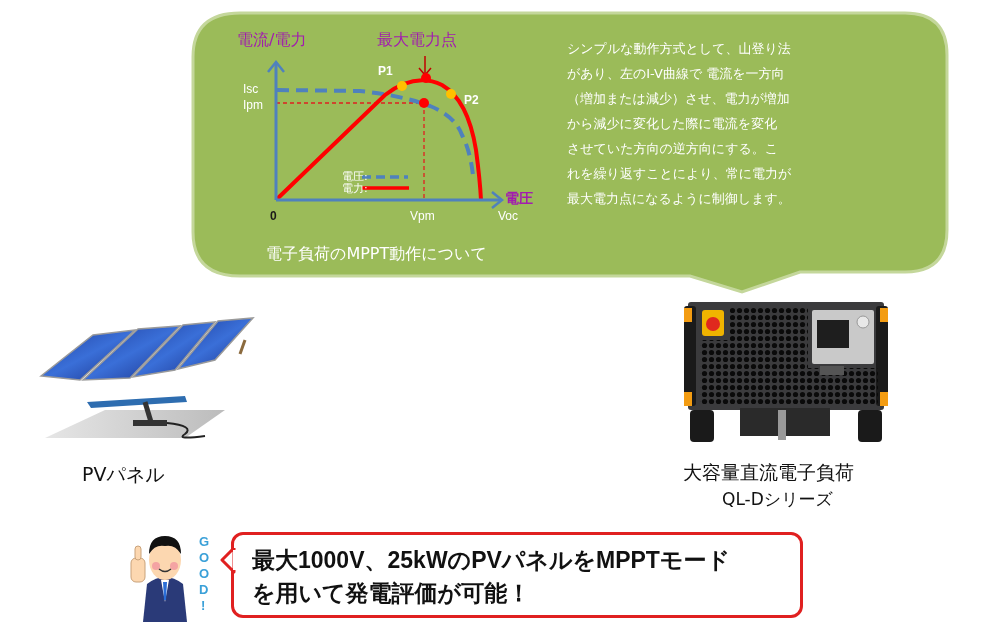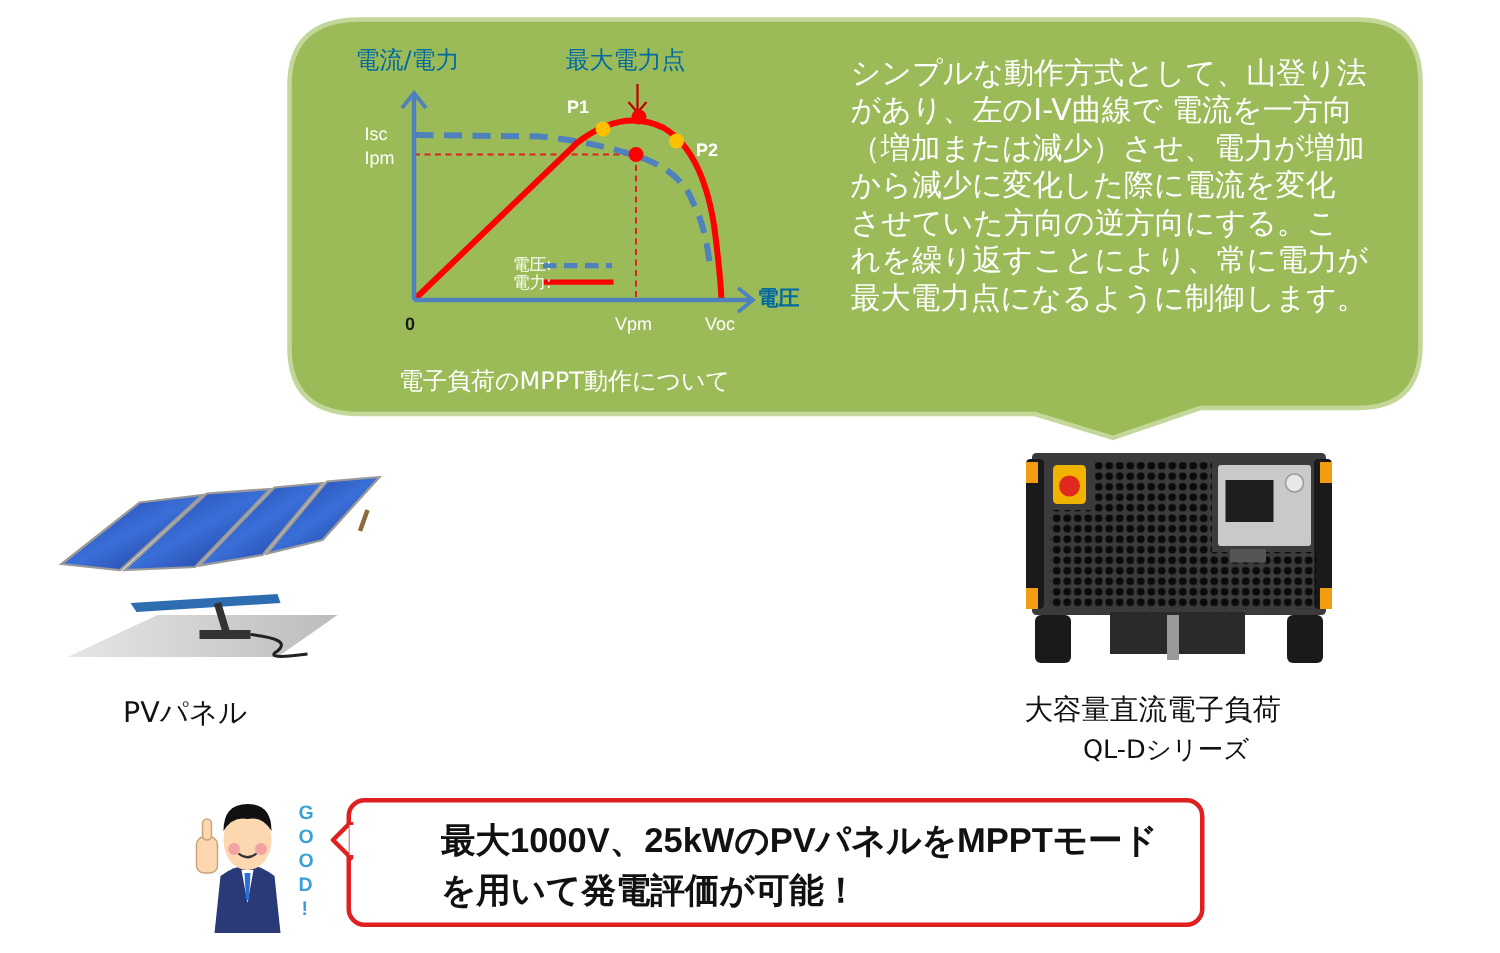--- a/index.html
+++ b/index.html
@@ -1,34 +1,34 @@
 <!DOCTYPE html>
 <html><head>
 <meta charset="utf-8">
 <style>
   html, body { margin:0; padding:0; background:#ffffff; }
   body { width:1000px; height:635px; position:relative; overflow:hidden;
          font-family:"DejaVu Sans","Liberation Sans",sans-serif; }
   .abs { position:absolute; }
   #bubble-svg { left:0; top:0; }
-  .chart-label { position:absolute; color:#0369a1; font-size:16px; white-space:nowrap; }
+  .chart-label { position:absolute; color:#a21caf; font-size:16px; white-space:nowrap; }
   .axis-tick { position:absolute; color:#1a1a1a; font-size:12px; white-space:nowrap; font-family:"Liberation Sans",sans-serif; }
   .axis-tick-w { position:absolute; color:#ffffff; font-size:12px; white-space:nowrap; font-family:"Liberation Sans",sans-serif; }
   .pt-label { position:absolute; color:#ffffff; font-size:12px; font-weight:bold; font-family:"Liberation Sans",sans-serif; }
   .legend-text { position:absolute; color:#ffffff; font-size:11px; white-space:nowrap;margin-left:16px; }
   #explain { position:absolute; left:567px; top:36px; width:375px; color:#ffffff;
-             font-size:20px; line-height:25px; }
+             font-size:13px; line-height:25px; }
   #explain div { white-space:nowrap; }
   #caption { position:absolute; left:266px; top:244px; color:#ffffff; font-size:16px; white-space:nowrap; }
   .device-label { position:absolute; color:#111; font-size:19px; text-align:right; white-space:nowrap; }
   #callout-box { position:absolute; left:231px; top:532px; width:572px; height:86px;
                  border:3px solid #e02020; border-radius:12px; background:#fff; box-sizing:border-box; }
   #callout-text { position:absolute; left:252px; top:544px; font-size:23px; font-weight:bold;
                   line-height:33px; color:#111; font-family:"Liberation Sans","DejaVu Sans",sans-serif; }
-  #callout-text div { white-space:nowrap;margin-left:42px; }
+  #callout-text div { white-space:nowrap; }
 </style>
 </head>
 <body>
 
 <svg id="bubble-svg" class="abs" width="1000" height="310">
   <path d="M240,13 L905,13 Q947,13 947,55 L947,230 Q947,272 905,272 L800,272 L742,292 L690,276 L240,276 Q193,276 193,232 L193,57 Q193,13 240,13 Z" fill="#9bbb59" stroke="#c4d79b" stroke-width="3"></path>
 
   <line x1="276" y1="103" x2="424" y2="103" stroke="#e02020" stroke-width="1.3" stroke-dasharray="4,3"></line>
   <line x1="424" y1="103" x2="424" y2="200" stroke="#e02020" stroke-width="1.3" stroke-dasharray="4,3"></line>
 
@@ -56,21 +56,21 @@
   <line x1="212" y1="367" x2="685" y2="367" stroke="#000000" stroke-width="3"></line>
 </svg>
 
 <div class="chart-label" style="left:237px;top:30px;">電流/電力</div>
 <div class="chart-label" style="left:377px;top:30px;">最大電力点</div>
 <div class="chart-label" style="left:505px;top:190px;font-size:14px;font-weight:bold;">電圧</div>
 <div class="axis-tick-w" style="left:243px;top:82px;">Isc</div>
 <div class="axis-tick-w" style="left:243px;top:98px;">Ipm</div>
 <div class="axis-tick" style="left:270px;top:209px;font-weight:bold;">0</div>
 <div class="axis-tick-w" style="left:410px;top:209px;">Vpm</div>
-<div class="axis-tick-w" style="left:470px;top:209px;">Voc</div>
+<div class="axis-tick-w" style="left:498px;top:209px;">Voc</div>
 <div class="pt-label" style="left:378px;top:64px;">P1</div>
 <div class="pt-label" style="left:464px;top:93px;">P2</div>
 <div class="legend-text" style="left:326px;top:169px;">電圧:</div>
 <div class="legend-text" style="left:326px;top:181px;">電力:</div>
 <div id="caption">電子負荷のMPPT動作について</div>
 
 <div id="explain">
   <div>シンプルな動作方式として、山登り法</div>
   <div>があり、左のI-V曲線で 電流を一方向</div>
   <div>（増加または減少）させ、電力が増加</div>

